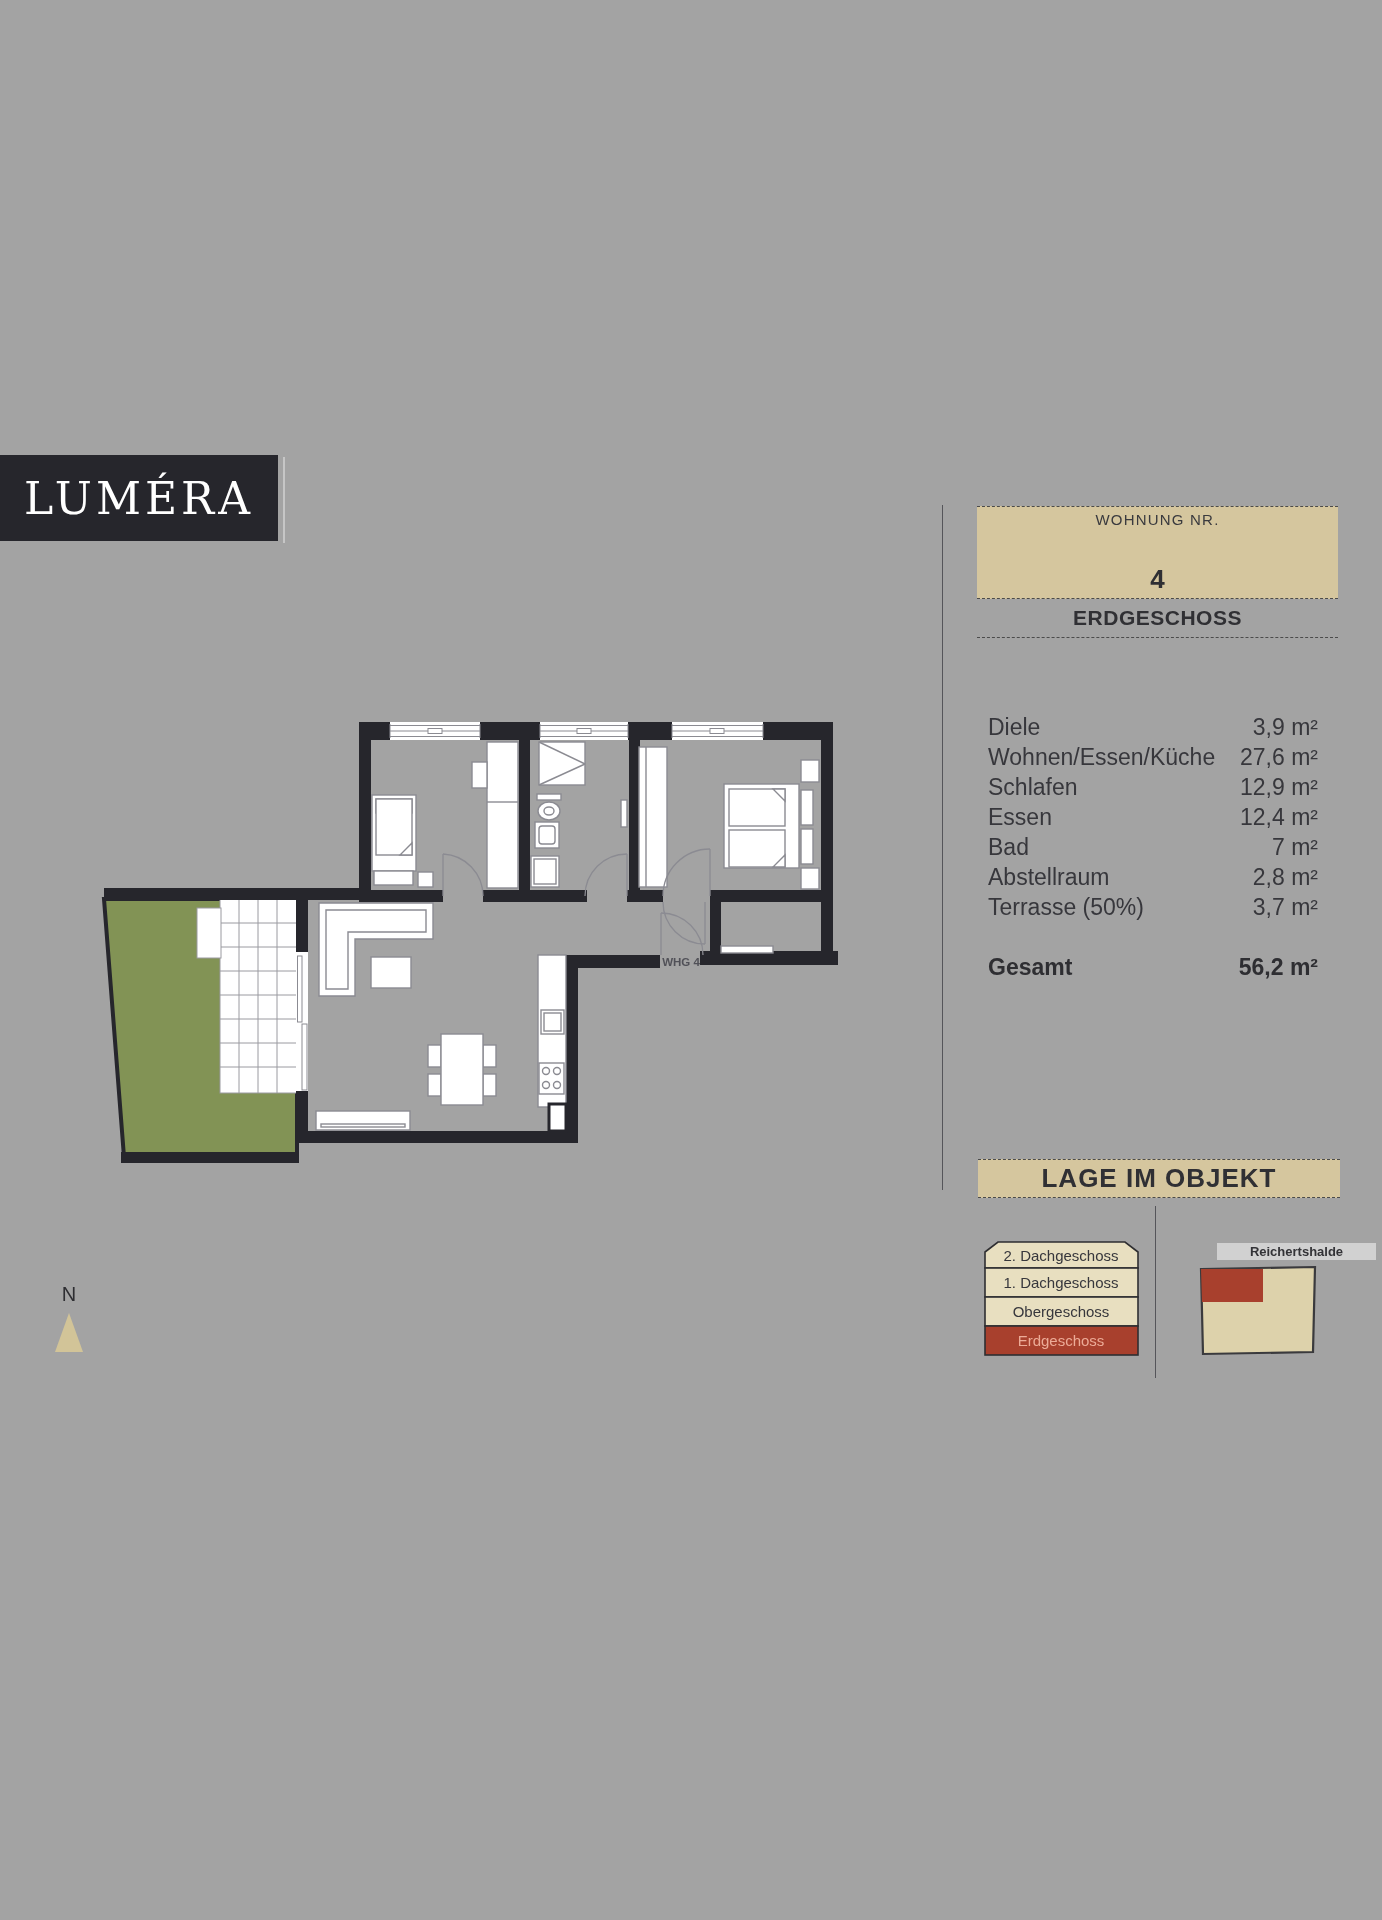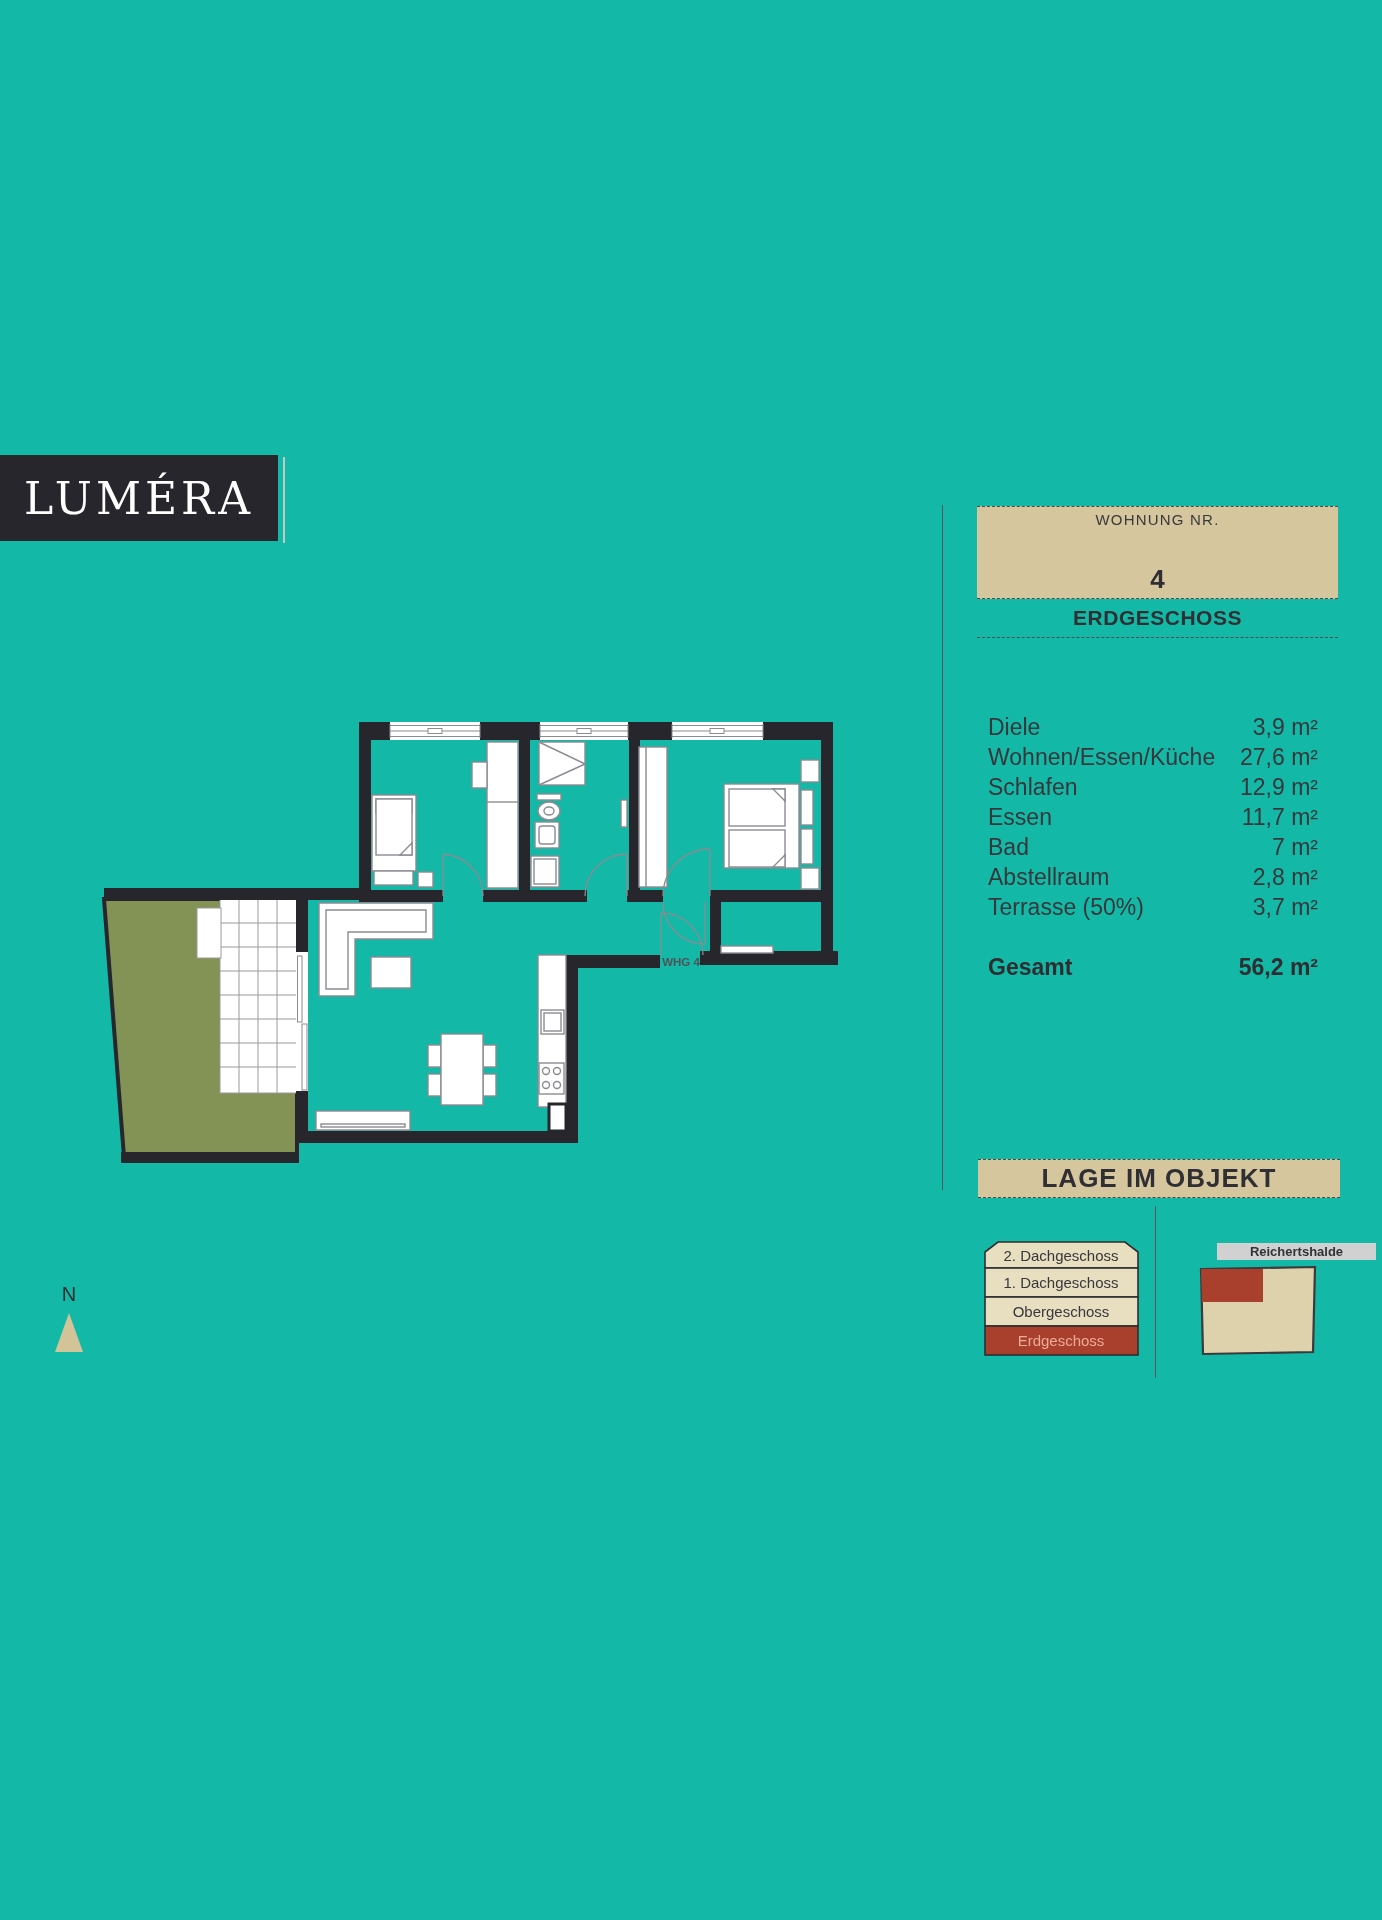--- a/index.html
+++ b/index.html
@@ -9,21 +9,21 @@
     --cream:#e8dfc0;
     --bldg:#ddd2ab;
     --red:#a8402d;
     --redtext:#ecab97;
     --green:#829355;
     --ink:#37373c;
     --dash:#4b4b4b;
     --rule:#55555a;
   }
   html,body{margin:0;padding:0;background:#fff;}
-  .page{position:relative;width:1382px;height:1920px;background:#14b8a6;overflow:hidden;
+  .page{position:relative;width:1382px;height:1920px;background:#a3a3a3;overflow:hidden;
         font-family:"Liberation Sans",sans-serif;color:var(--ink);}
 
   
   .logo-box{position:absolute;left:0;top:455px;width:278px;height:86px;background:#26262c;
             display:flex;align-items:center;justify-content:center;}
   .logo-box span{font-family:"DejaVu Serif","Liberation Serif",serif;font-size:44px;
                  color:#ffffff;letter-spacing:4px;font-weight:400;}
   .logo-rule{position:absolute;left:283px;top:457px;width:2px;height:86px;background:#c6c6c6;}
 
   
@@ -91,21 +91,21 @@
     <div class="room-row">
       <span>Wohnen/Essen/Küche</span>
       <span class="val">27,6 m²</span>
     </div>
     <div class="room-row">
       <span>Schlafen</span>
       <span class="val">12,9 m²</span>
     </div>
     <div class="room-row">
       <span>Essen</span>
-      <span class="val">11,7 m²</span>
+      <span class="val">12,4 m²</span>
     </div>
     <div class="room-row">
       <span>Bad</span>
       <span class="val">7 m²</span>
     </div>
     <div class="room-row">
       <span>Abstellraum</span>
       <span class="val">2,8 m²</span>
     </div>
     <div class="room-row">

